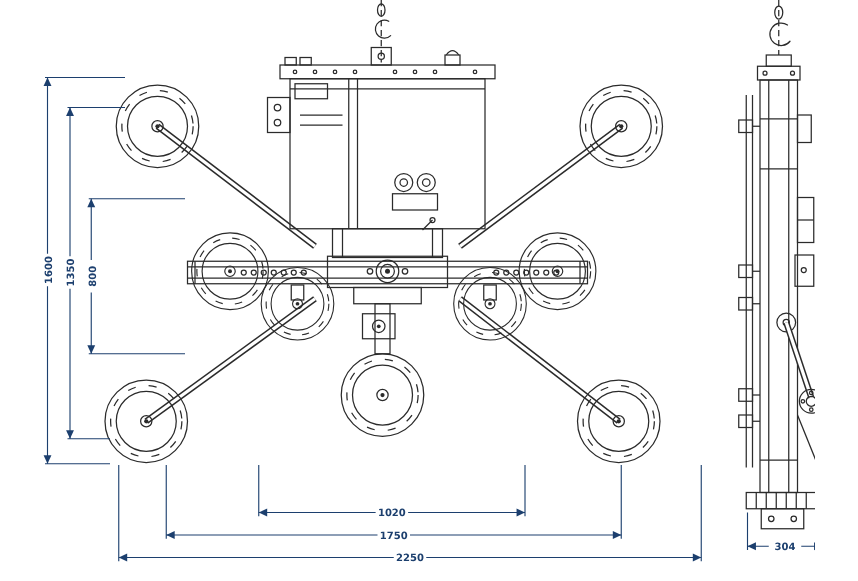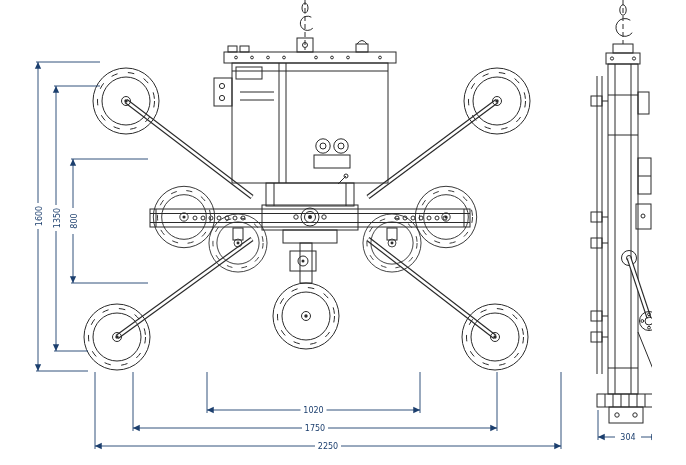--- a/index.html
+++ b/index.html
@@ -1,16 +1,16 @@
 <!DOCTYPE html>
 <html style="--line: #2b2b2b; --dimension: #1c3f6e; --background: #ffffff;"><head>
 <meta charset="utf-8">
 <style>
   html,body{margin:0;padding:0;background:var(--background,#fff);}
-  .canvas{width:652px;height:465px;background:var(--background,#fff);position:relative;overflow:hidden;}
+  .canvas{width:652px;height:465px;background:var(--background,#fff);position:relative;overflow:hidden;font-weight:bold;}
   svg{display:block;}
   svg text{font-family:"DejaVu Sans",sans-serif;}
   .ln{stroke:var(--line,#2b2b2b);fill:none;stroke-width:1;}
   .lnf{fill:var(--line,#2b2b2b);stroke:none;}
   .dashed{stroke-dasharray:5 3;}
   .armOuter{stroke:var(--line,#2b2b2b);stroke-width:5;fill:none;}
   .armInner{stroke:#fff;stroke-width:2.6;fill:none;}
   .dim line{stroke:var(--dimension,#1c3f6e);stroke-width:0.9;fill:none;}
   .dim text{fill:var(--dimension,#1c3f6e);font-size:8px;}
   .mask{fill:#fff;stroke:none;}

